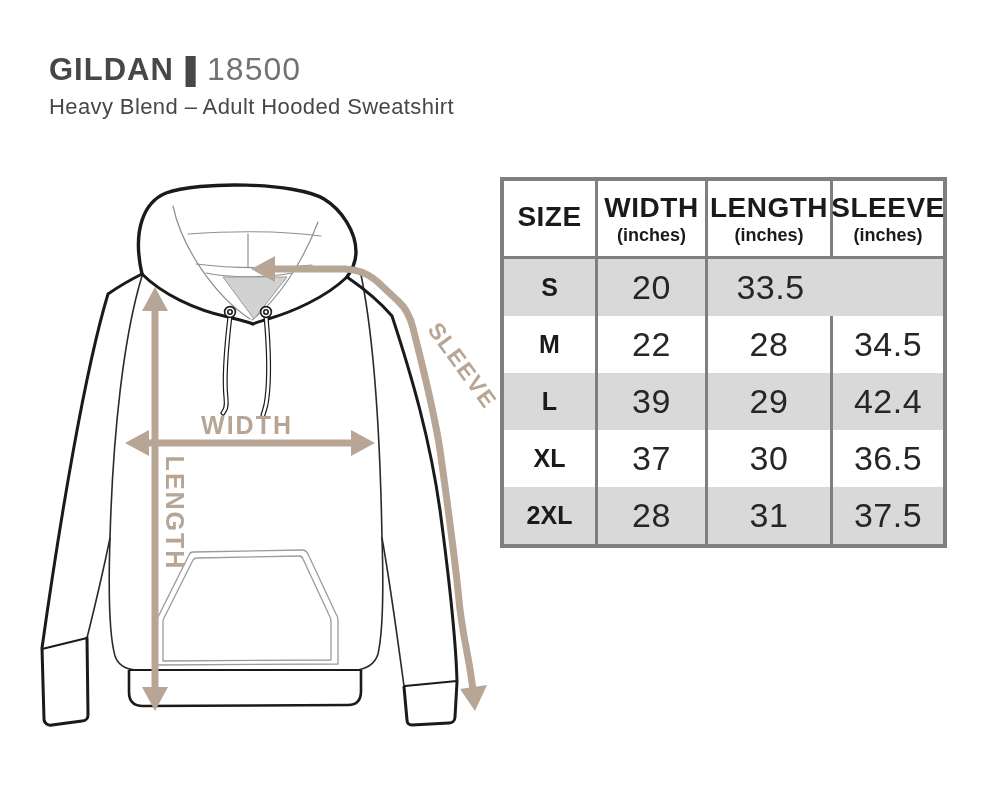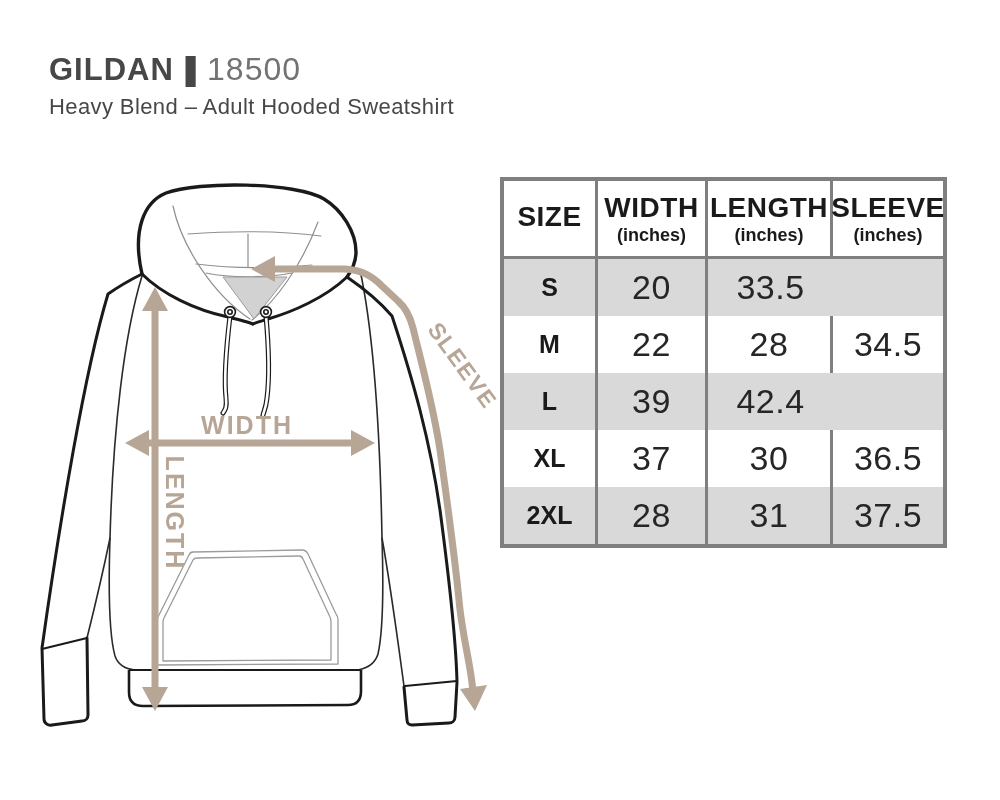--- a/index.html
+++ b/index.html
@@ -185,20 +185,21 @@
   <div class="trow tdata">
     <div class="cell size-cell">M</div>
     <div class="cell num-cell">22</div>
     <div class="cell num-cell">28</div>
     <div class="cell num-cell last">34.5</div>
   </div>
 
   <div class="trow tdata alt">
     <div class="cell size-cell">L</div>
     <div class="cell num-cell">39</div>
+    <div class="cell num-cell">29</div>
     <div class="cell num-cell last">42.4</div>
   </div>
 
   <div class="trow tdata">
     <div class="cell size-cell">XL</div>
     <div class="cell num-cell">37</div>
     <div class="cell num-cell">30</div>
     <div class="cell num-cell last">36.5</div>
   </div>
 

